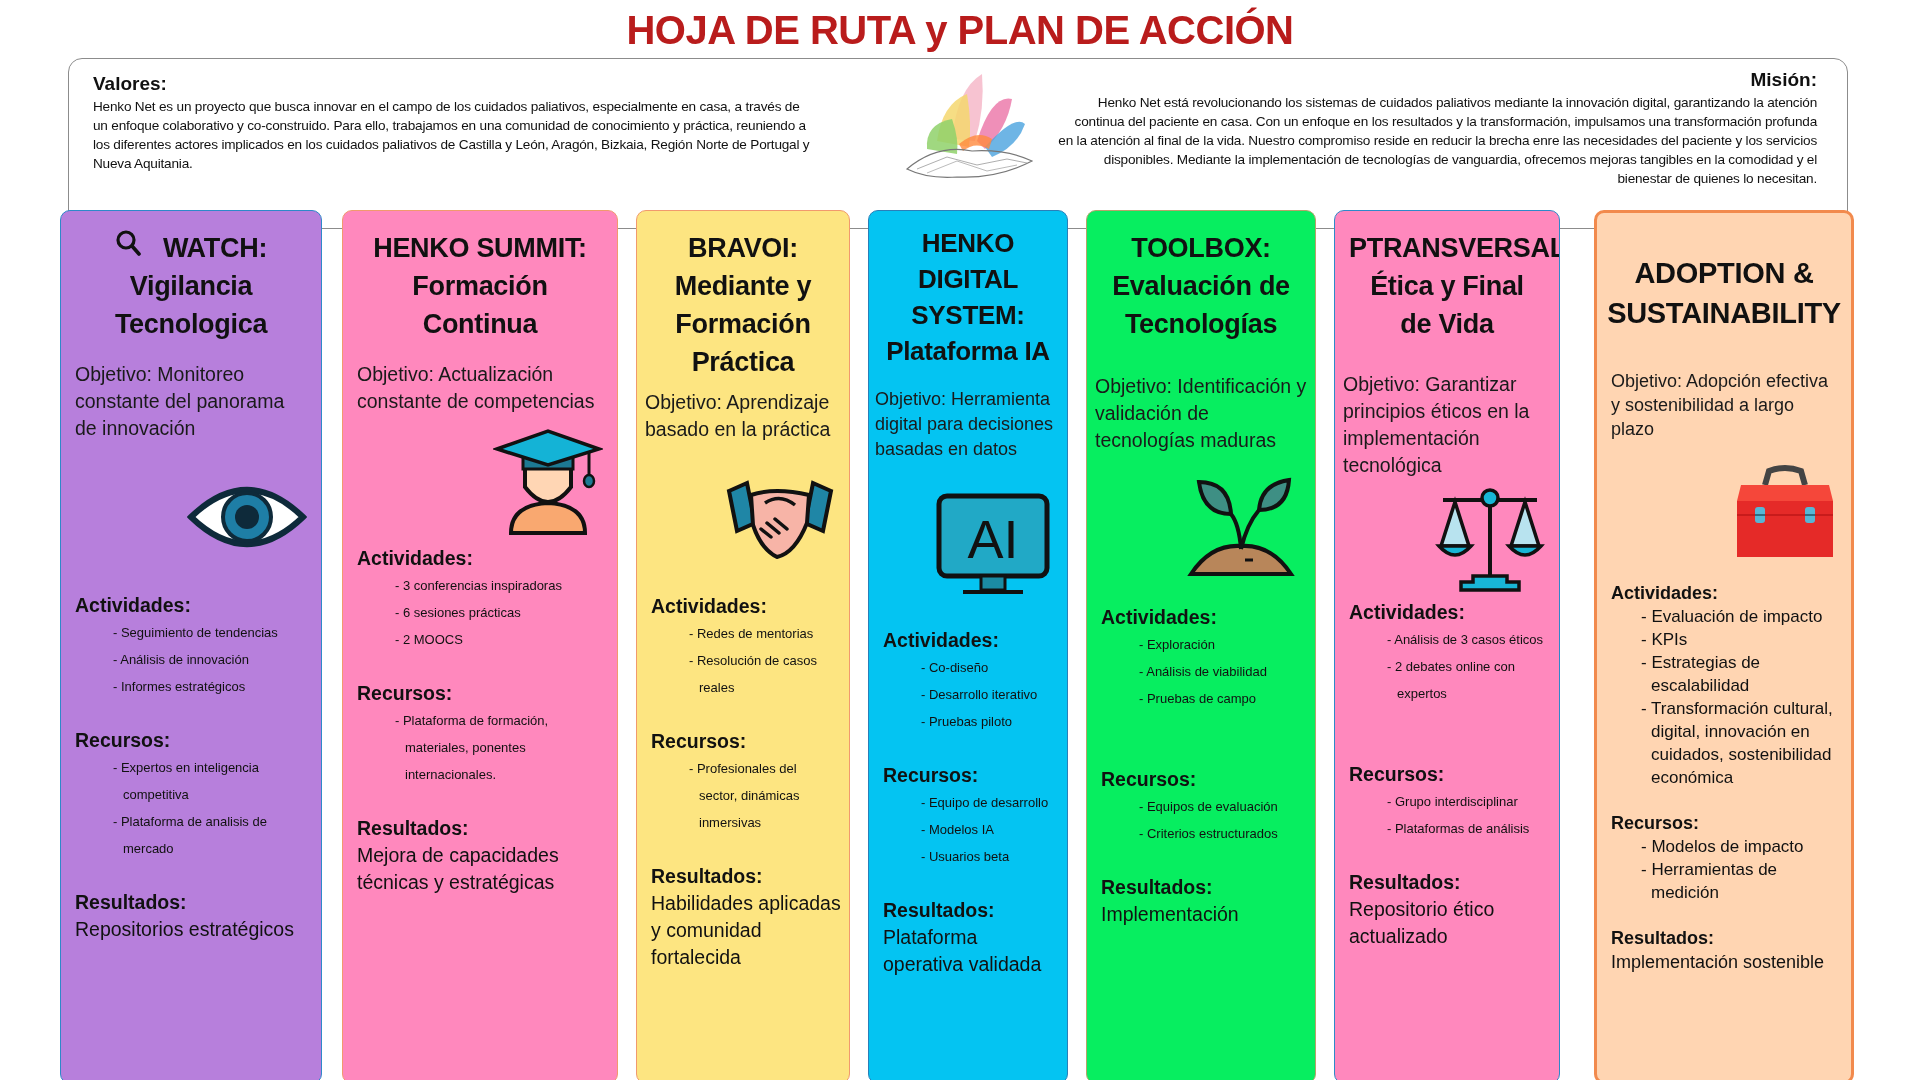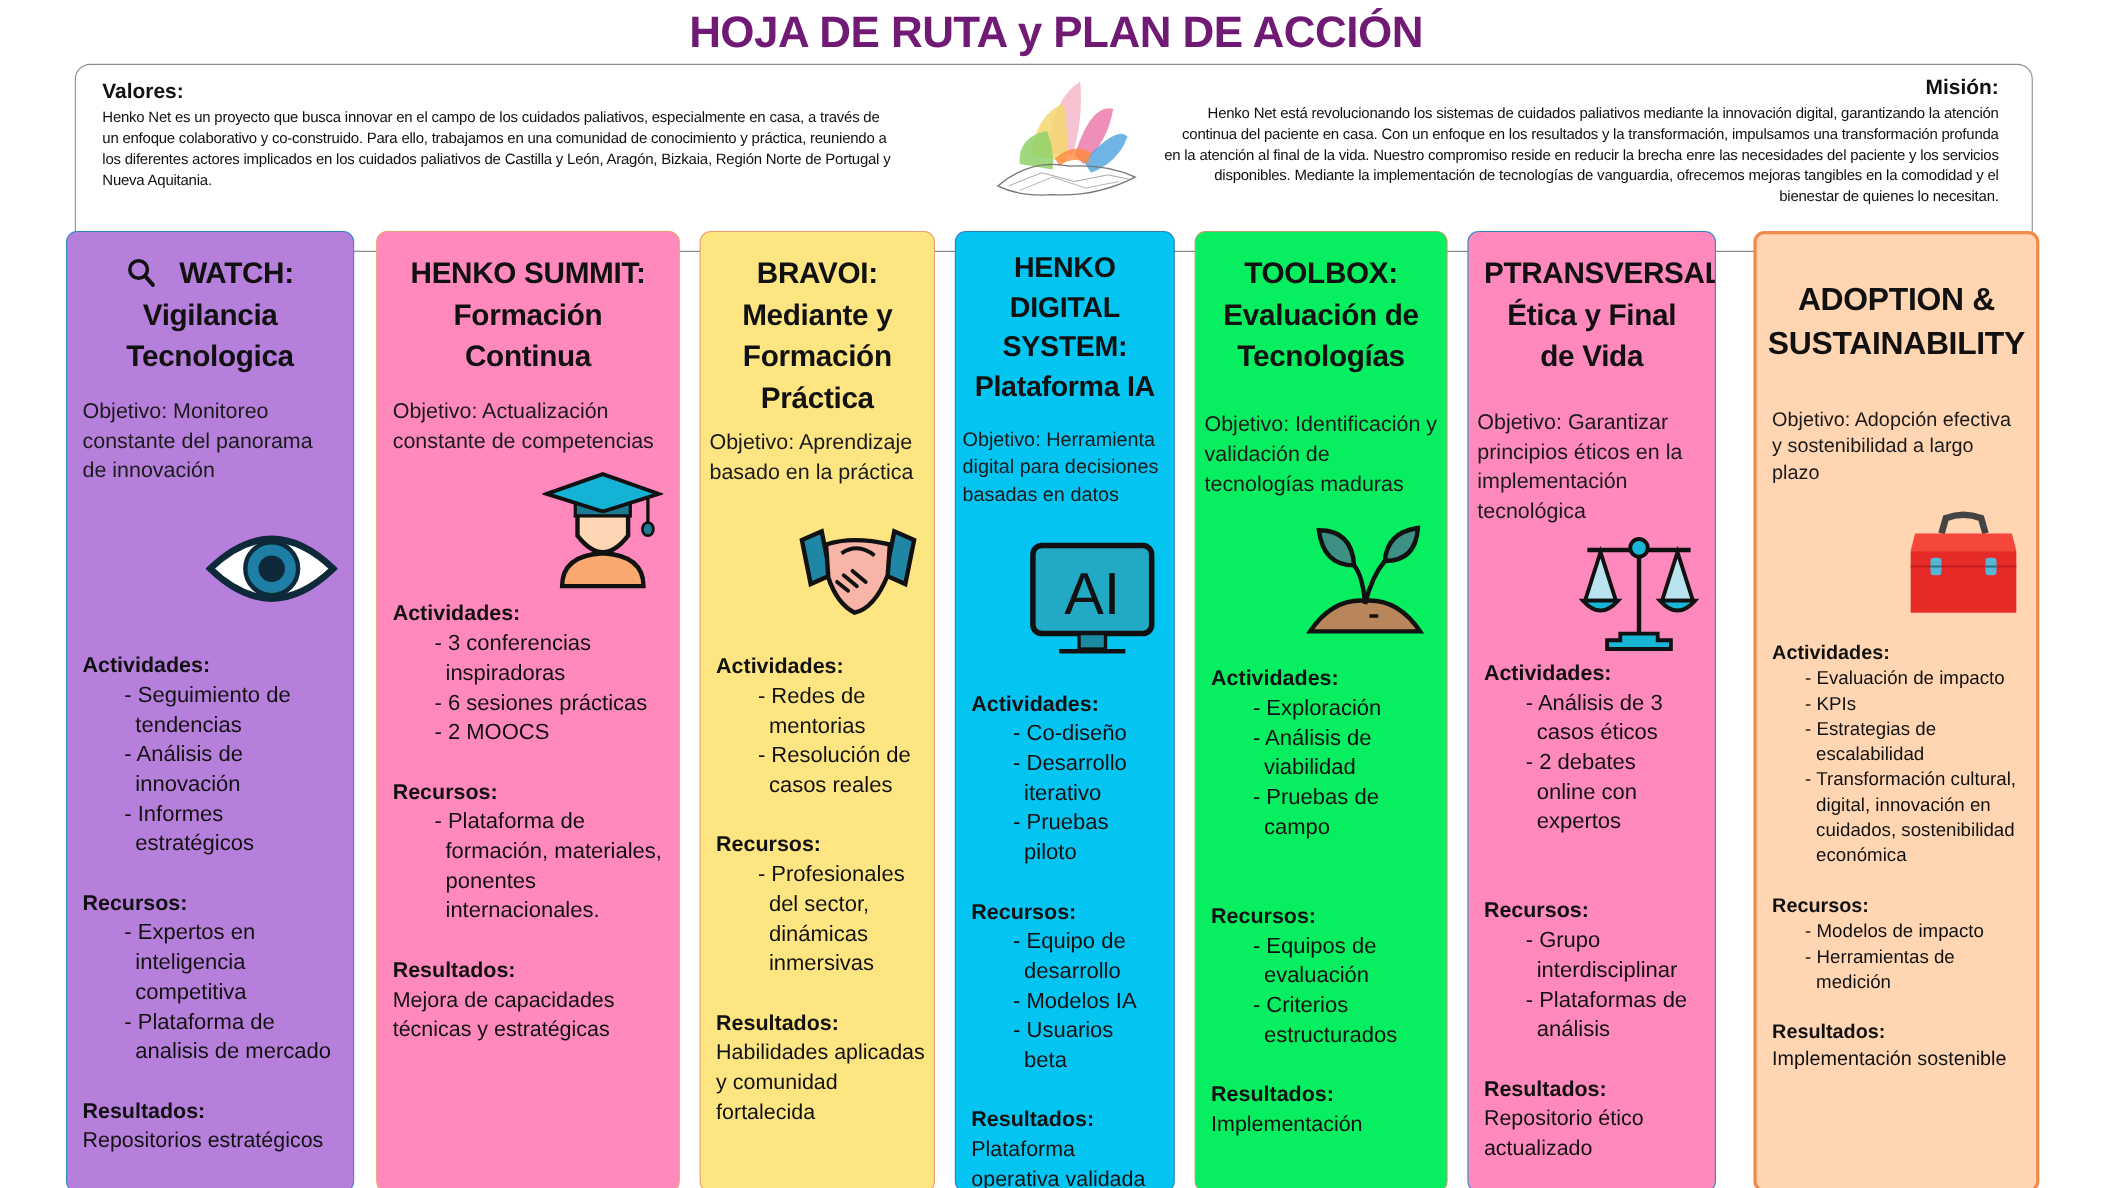--- a/index.html
+++ b/index.html
@@ -2,21 +2,21 @@
 <html><head>
   <meta charset="utf-8">
   <style>
     * { box-sizing: border-box; margin: 0; padding: 0; }
     html, body { width: 1920px; height: 1080px; background: #ffffff; overflow: hidden; }
     body { font-family: "Liberation Sans", "DejaVu Sans", sans-serif; color: #111; position: relative; }
 
     .page-title {
       position: absolute; left: 0; top: 8px; width: 1920px; text-align: center;
       font-family: "Liberation Sans", sans-serif; font-weight: 700; font-size: 40px;
-      letter-spacing: -0.5px; color: #701a75;
+      letter-spacing: -0.5px; color: #b91c1c;
     }
 
     .header-box {
       position: absolute; left: 68px; top: 58px; width: 1780px; height: 171px;
       border: 1.5px solid #8c8c8c; border-radius: 14px; background: #fff;
     }
     .values-block { position: absolute; left: 24px; top: 14px; width: 720px; }
     .mission-block { position: absolute; right: 30px; top: 10px; width: 760px; text-align: right; }
     .block-heading { font-weight: 700; font-size: 19px; margin-bottom: 2px; }
     .block-text { font-size: 13.6px; line-height: 19px; letter-spacing: -0.2px; }
@@ -29,21 +29,21 @@
       padding: 0 14px; overflow: hidden;
     }
     .col-title {
       text-align: center; font-weight: 700; color: #111;
       font-size: 27px; line-height: 38px; letter-spacing: -0.3px;
     }
     .col-obj { font-size: 19.5px; line-height: 27px; color: #1a1a1a; }
     .col-icon { display: flex; justify-content: flex-end; align-items: center; text-decoration: underline; }
     .sec-head { font-weight: 700; font-size: 19.5px; line-height: 27px; color: #111; }
     .bullets { list-style: none; padding-left: 38px; }
-    .bullets li { font-size: 20px; line-height: 27px; padding-left: 10px; text-indent: -10px; }
+    .bullets li { font-size: 13px; line-height: 27px; padding-left: 10px; text-indent: -10px; }
     .result-text { font-size: 19.5px; line-height: 27px; }
     .gap { height: 27px; }
 
     .c-watch { background: #b77fdc; border: 1.5px solid #2e89c9; }
     .c-summit { background: #ff88bd; border: 1.5px solid #f19a6d; }
     .c-bravoi { background: #fde581; border: 1.5px solid #f19a6d; }
     .c-digital { background: #04c4f2; border: 1.5px solid #2a7fb8; }
     .c-toolbox { background: #07ee60; border: 1.5px solid #b7a16b; }
     .c-ptrans { background: #ff88bd; border: 1.5px solid #2e89c9; }
     .c-adopt { background: #ffd5b2; border: 3px solid #f28a4d; }
@@ -80,21 +80,21 @@
     <div class="block-heading">Misión:</div>
     <div class="block-text">Henko Net está revolucionando los sistemas de cuidados paliativos mediante la innovación digital, garantizando la atención continua del paciente en casa. Con un enfoque en los resultados y la transformación, impulsamos una transformación profunda en la atención al final de la vida. Nuestro compromiso reside en reducir la brecha enre las necesidades del paciente y los servicios disponibles. Mediante la implementación de tecnologías de vanguardia, ofrecemos mejoras tangibles en la comodidad y el bienestar de quienes lo necesitan.</div>
   </div>
 </div>
 
 <div class="columns">
 
   <div class="col c-watch" style="left:0; width:262px;">
     <div style="height:18px"></div>
     <div class="col-title">
-      <div style="display:flex;align-items:center;justify-content:center;gap:22px;">
+      <div style="display:flex;justify-content:center;gap:22px;">
         <svg width="26" height="28" viewBox="0 0 26 28">
           <circle cx="11" cy="11" r="8" fill="none" stroke="#111" stroke-width="3.2"></circle>
           <line x1="17" y1="17" x2="24" y2="25" stroke="#111" stroke-width="3.6" stroke-linecap="round"></line>
         </svg>
         <span>WATCH:</span>
       </div>
       <div>Vigilancia</div>
       <div>Tecnologica</div>
     </div>
     <div style="height:18px"></div>

